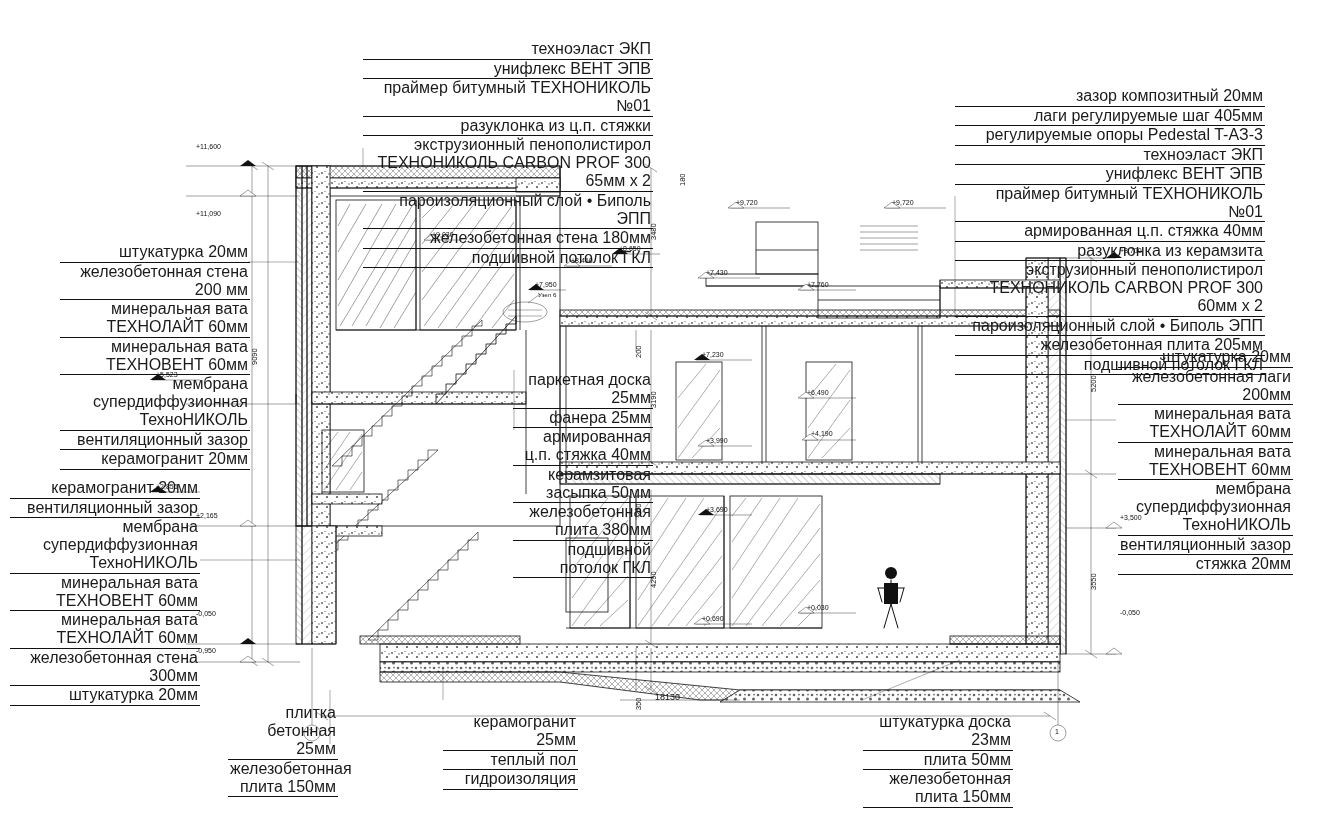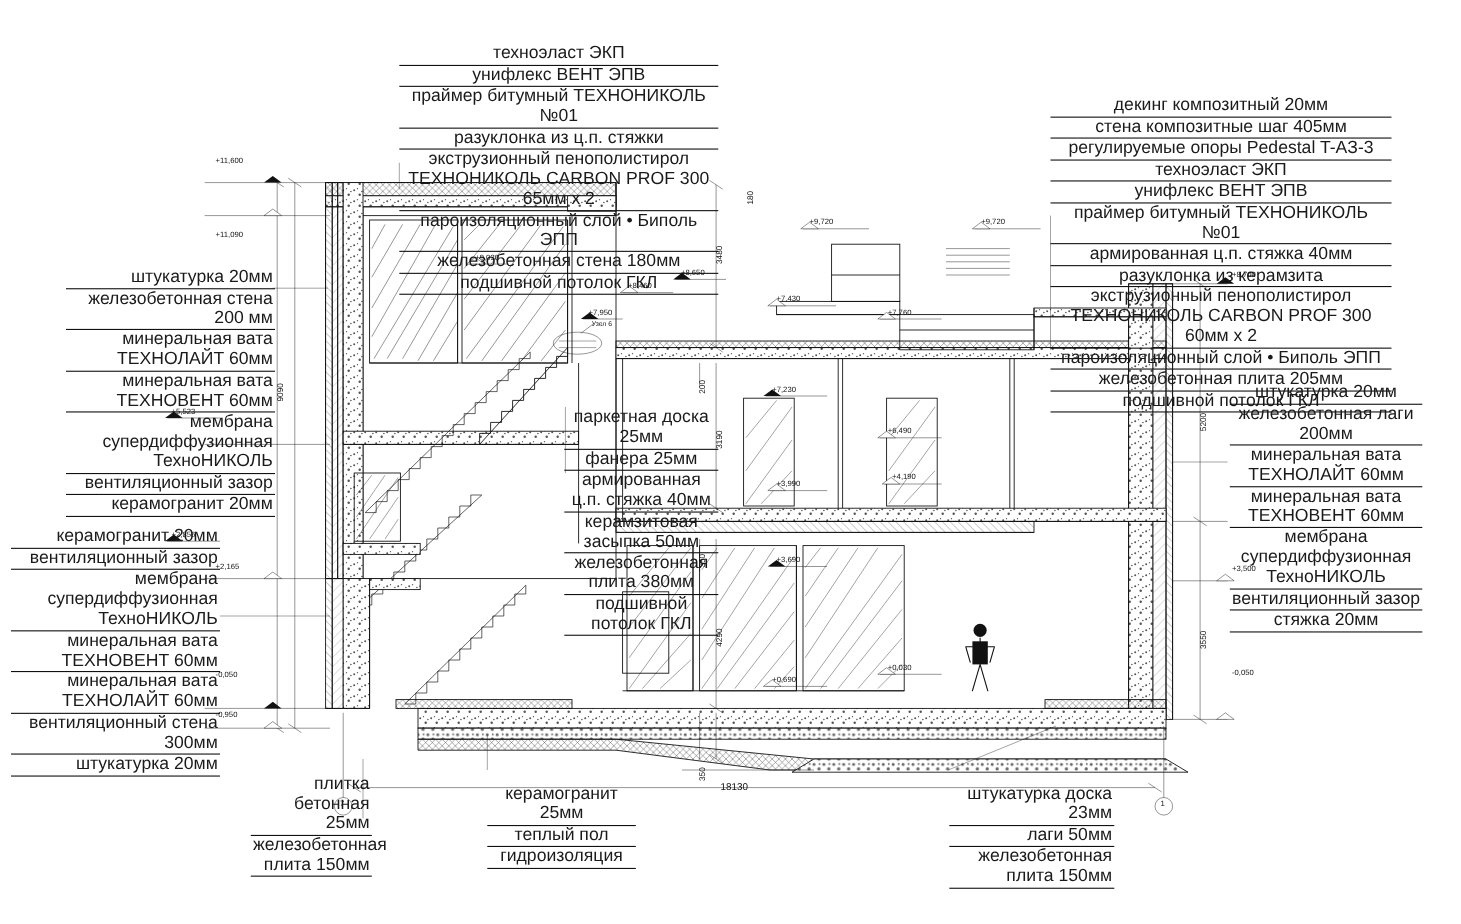--- a/index.html
+++ b/index.html
@@ -8,21 +8,21 @@
   #sheet{position:absolute;left:0;top:0;width:1328px;height:840px;}
   svg{position:absolute;left:0;top:0;}
   .anno{position:absolute;font-size:6.2px;line-height:9px;white-space:nowrap;color:#111;}
   .lvl{position:absolute;font-size:7px;color:#111;white-space:nowrap;}
   .dim{position:absolute;font-size:7.5px;color:#111;white-space:nowrap;}
   .dimv{position:absolute;font-size:7.5px;color:#111;white-space:nowrap;
         transform-origin:0 0;transform:rotate(-90deg);}
   .marknum{position:absolute;font-size:7px;color:#111;}
   .blk{position:absolute;}
   .blk div{border-bottom:0.6px solid #111;padding:0 2px 0.5px 2px;}
-  .blk.right div{text-align:center;}
+  .blk.right div{text-align:right;}
   .blk.leftal div{text-align:right;}
 </style>
 </head>
 <body>
 
 <div id="sheet">
 
 <svg width="1328" height="840" viewBox="0 0 1328 840">
   <defs>
     <pattern id="hatch45" width="7" height="7" patternUnits="userSpaceOnUse" patternTransform="rotate(45)">
@@ -375,22 +375,22 @@
   <div>унифлекс ВЕНТ ЭПВ</div>
   <div>праймер битумный ТЕХНОНИКОЛЬ №01</div>
   <div>разуклонка из ц.п. стяжки</div>
   <div>экструзионный пенополистирол ТЕХНОНИКОЛЬ CARBON PROF 300 65мм х 2</div>
   <div>пароизоляционный слой • Биполь ЭПП</div>
   <div>железобетонная стена 180мм</div>
   <div>подшивной потолок ГКЛ</div>
 </div>
 
 <div class="blk right" style="left:955px;top:87px;width:310px">
-  <div>декинг композитный 20мм</div>
-  <div>стена композитные шаг 405мм</div>
+  <div>зазор композитный 20мм</div>
+  <div>лаги регулируемые шаг 405мм</div>
   <div>регулируемые  опоры Pedestal  T-AЗ-3</div>
   <div>техноэласт ЭКП</div>
   <div>унифлекс ВЕНТ ЭПВ</div>
   <div>праймер битумный ТЕХНОНИКОЛЬ №01</div>
   <div>армированная ц.п. стяжка 40мм</div>
   <div>разуклонка из керамзита</div>
   <div>экструзионный пенополистирол ТЕХНОНИКОЛЬ CARBON PROF 300 60мм х 2</div>
   <div>пароизоляционный слой • Биполь ЭПП</div>
   <div>железобетонная плита 205мм</div>
   <div>подшивной потолок ГКЛ</div>
@@ -405,21 +405,21 @@
   <div>вентиляционный зазор</div>
   <div>керамогранит 20мм</div>
 </div>
 
 <div class="blk leftal" style="left:10px;top:479px;width:190px">
   <div>керамогранит 20мм</div>
   <div>вентиляционный зазор</div>
   <div>мембрана супердиффузионная ТехноНИКОЛЬ</div>
   <div>минеральная вата ТЕХНОВЕНТ 60мм</div>
   <div>минеральная вата ТЕХНОЛАЙТ 60мм</div>
-  <div>вентиляционный стена 300мм</div>
+  <div>железобетонная стена 300мм</div>
   <div>штукатурка 20мм</div>
 </div>
 
 <div class="blk right" style="left:1118px;top:348px;width:175px">
   <div>штукатурка 20мм</div>
   <div>железобетонная лаги 200мм</div>
   <div>минеральная вата ТЕХНОЛАЙТ 60мм</div>
   <div>минеральная вата ТЕХНОВЕНТ 60мм</div>
   <div>мембрана супердиффузионная ТехноНИКОЛЬ</div>
   <div>вентиляционный зазор</div>
@@ -443,21 +443,21 @@
 </div>
 
 <div class="blk leftal" style="left:228px;top:704px;width:110px">
   <div>плитка бетонная 25мм</div>
   <div>железобетонная плита 150мм</div>
 
 </div>
 
 <div class="blk leftal" style="left:863px;top:713px;width:150px">
   <div>штукатурка доска 23мм</div>
-  <div>лаги 50мм</div>
+  <div>плита 50мм</div>
   <div>железобетонная плита 150мм</div>
 
 </div>
 
 <div class="lvl" style="left:196px;top:143px">+11,600</div>
 <div class="lvl" style="left:196px;top:210px">+11,090</div>
 <div class="lvl" style="left:156px;top:371px">+5,523</div>
 <div class="lvl" style="left:156px;top:483px">+2,856</div>
 <div class="lvl" style="left:196px;top:512px">+2,165</div>
 <div class="lvl" style="left:196px;top:610px">-0,050</div>
@@ -486,20 +486,20 @@
 <div class="dimv" style="left:1089px;top:392px">5200</div>
 <div class="dimv" style="left:1089px;top:590px">3550</div>
 <div class="dimv" style="left:649px;top:240px">3480</div>
 <div class="dimv" style="left:678px;top:186px">180</div>
 <div class="dimv" style="left:634px;top:358px">200</div>
 <div class="dimv" style="left:649px;top:408px">3190</div>
 <div class="dimv" style="left:634px;top:516px">350</div>
 <div class="dimv" style="left:649px;top:588px">4290</div>
 <div class="dimv" style="left:634px;top:710px">350</div>
 
-<div class="dim" style="left:655px;top:710px;font-size:9px">18130</div>
+<div class="dim" style="left:655px;top:692px;font-size:9px">18130</div>
 
 <div class="marknum" style="left:309px;top:728px">7</div>
 <div class="marknum" style="left:1055px;top:728px">1</div>
 
 <div class="anno" style="left:538px;top:290px">Узел 6</div>
 
 </div>
 
 </body></html>

